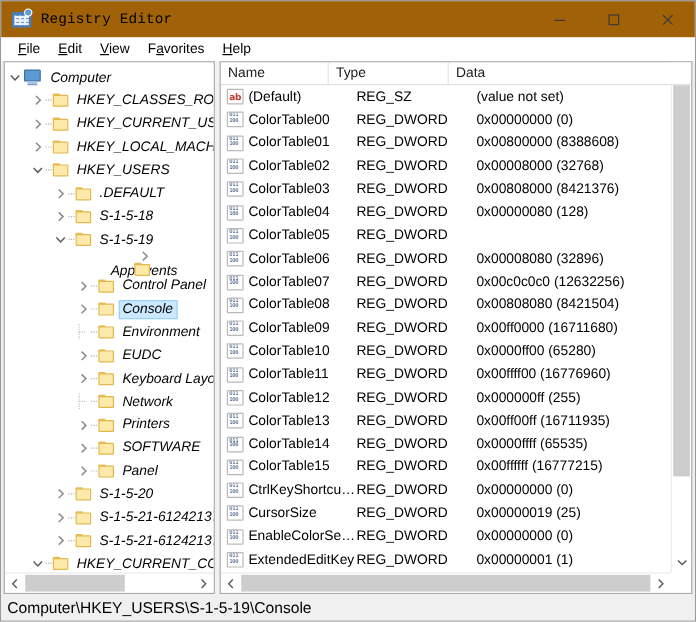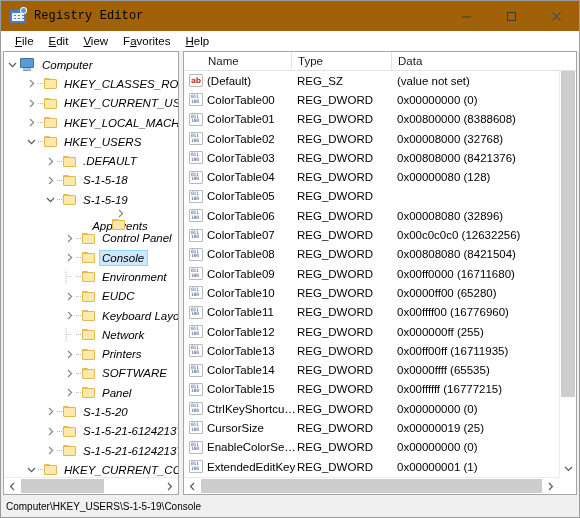--- a/index.html
+++ b/index.html
@@ -410,21 +410,21 @@
     height: 22px;
     min-height: 22px;
     background: #f0f0f0;
     display: flex;
     align-items: center;
     padding-left: 5px;
     box-sizing: border-box;
     border-top: 1px solid #f0f0f0;
   }
   #status-text {
-    font-size: 10px;
+    font-size: 13px;
     color: #000000;
     white-space: nowrap;
   }
 </style>
 </head>
 <body>
 
 <div id="window">
 
   <div id="titlebar">
@@ -770,21 +770,21 @@
             </svg>
         </div>
       </div>
     </div>
 
     <div id="splitter"></div>
 
     <div class="pane" id="list-pane">
 
       <div id="list-header">
-          <div class="lh-cell" style="width: 90px; min-width: 90px; margin-left: 18px;">Name</div>
+          <div class="lh-cell" style="width: 90px; min-width: 90px;">Name</div>
           <div class="lh-cell" style="width: 100px; min-width: 100px;">Type</div>
           <div class="lh-cell" style="flex: 1 1 auto; border-right: none;">Data</div>
         </div>
 
       <div id="list-scroll">
           <div class="l-row">
             <span class="l-icon sz">
               <span class="ic-txt">ab</span>
             </span>
             <span class="l-name">(Default)</span>

